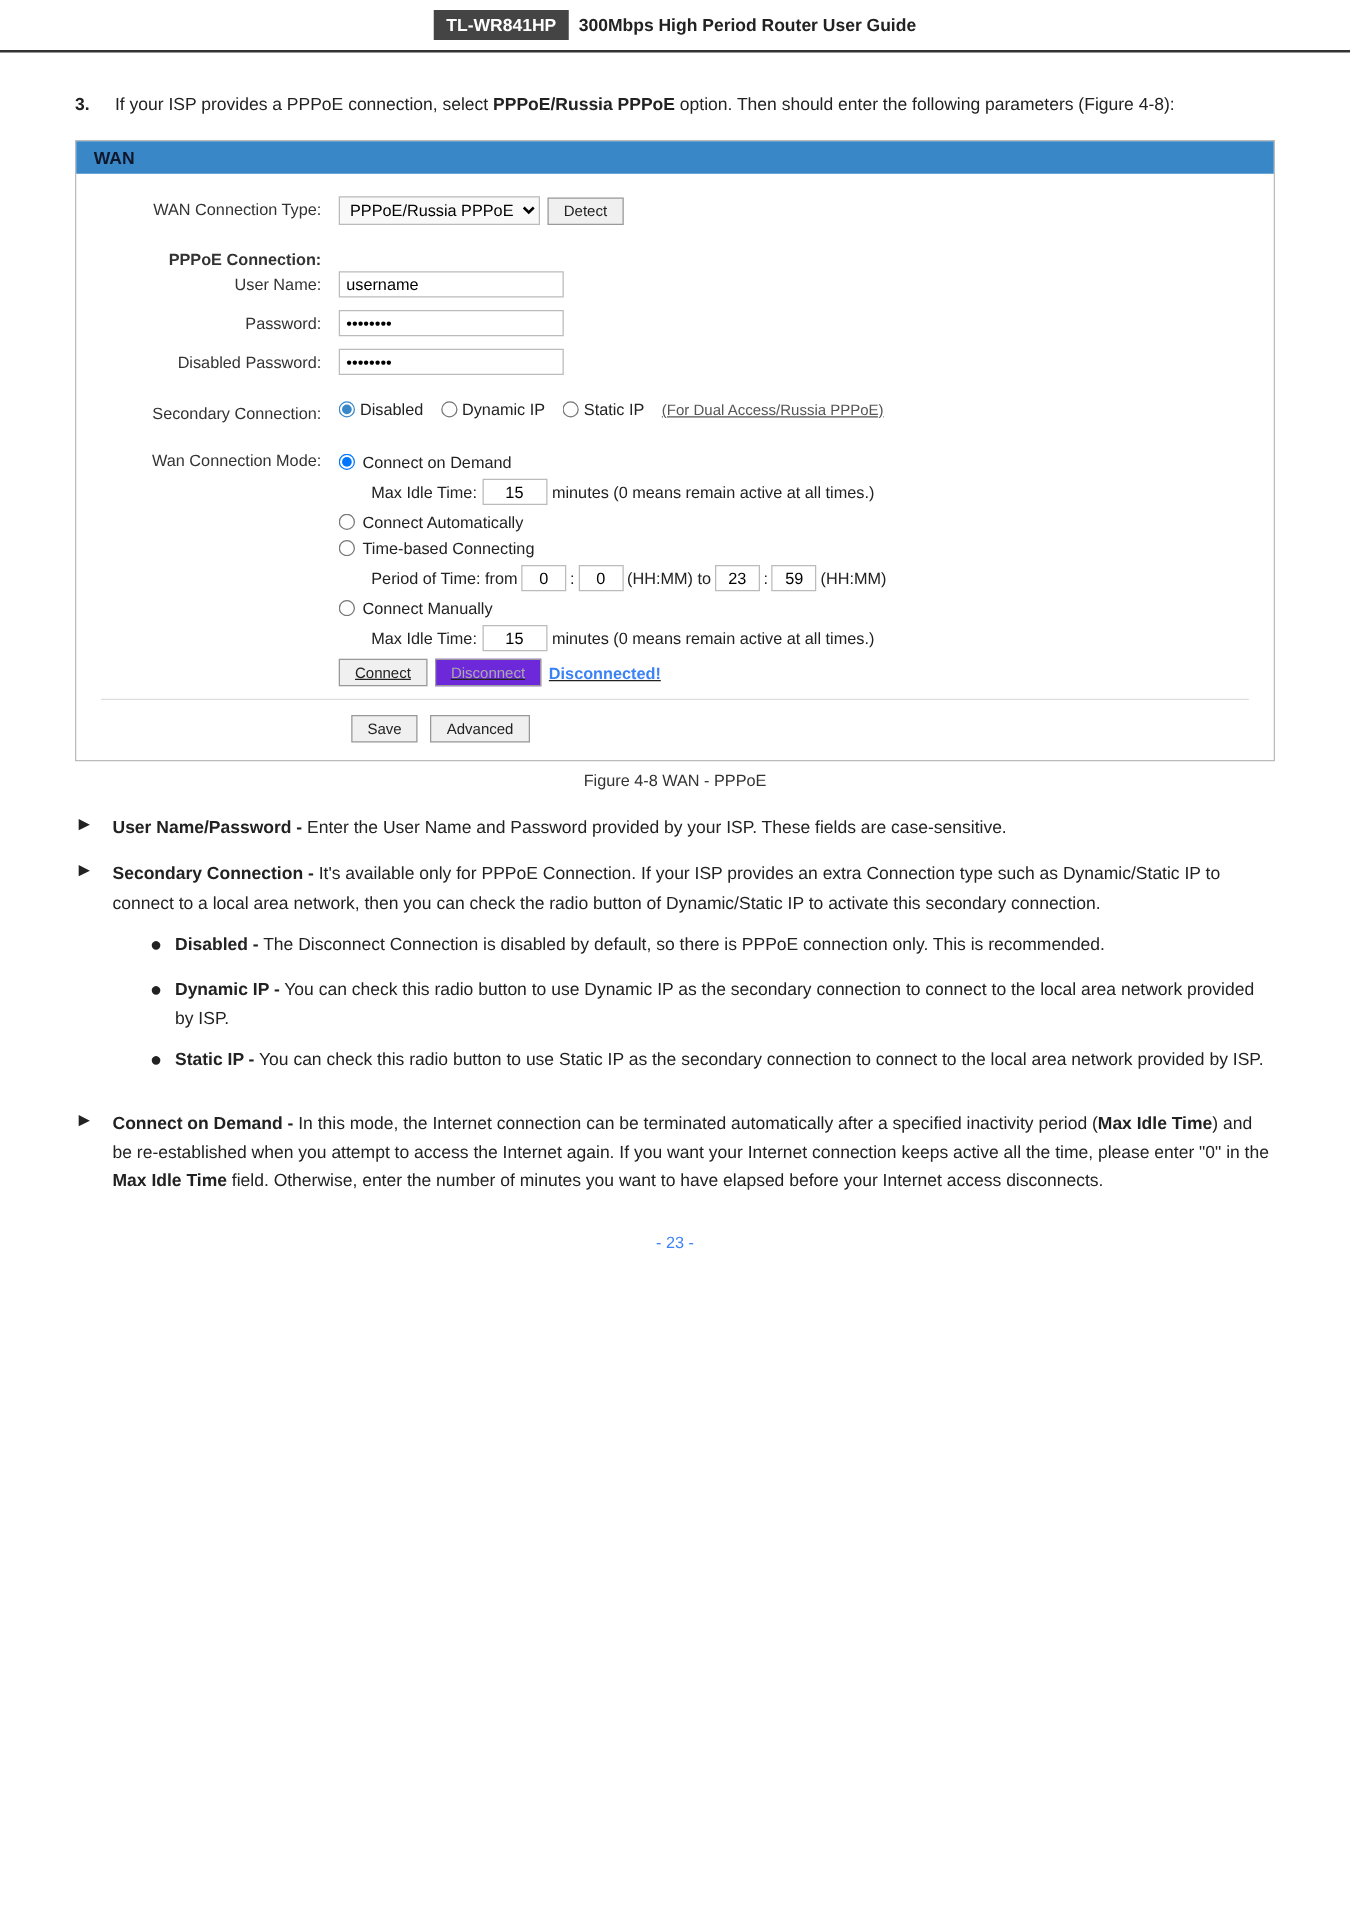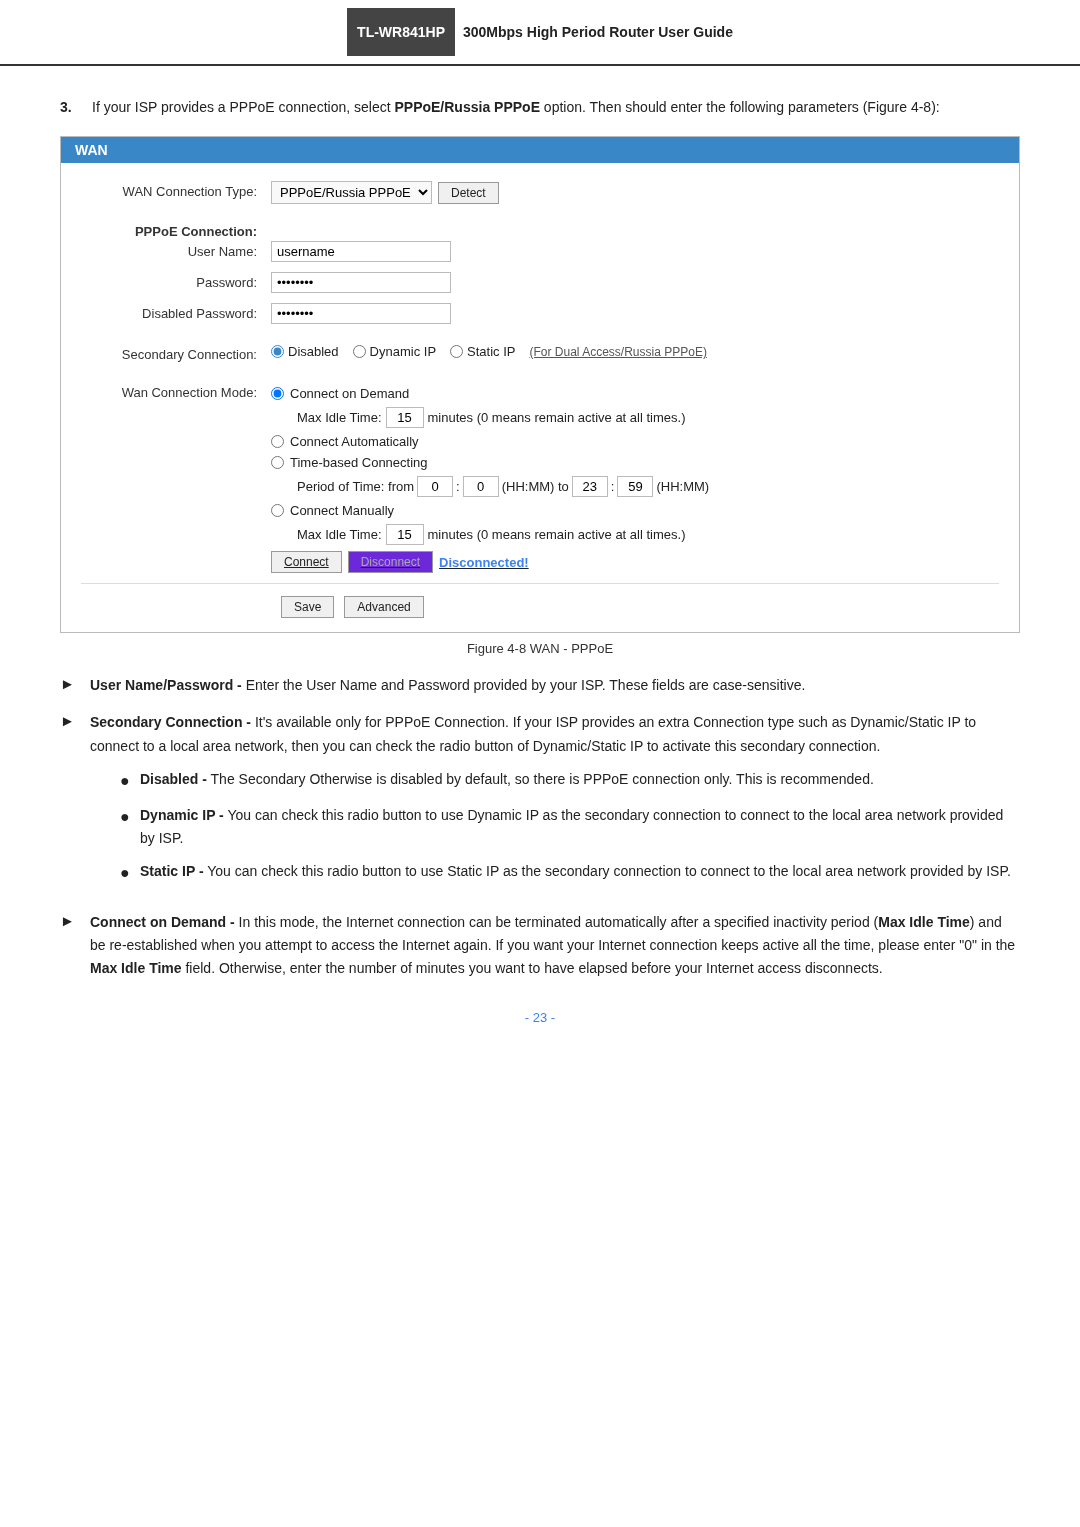--- a/index.html
+++ b/index.html
@@ -20,21 +20,21 @@
       align-items: center;
       border-bottom: 2px solid #333;
       padding: 8px 60px;
       margin-bottom: 20px;
     }
     .header-model {
       background: #444;
       color: #fff;
       font-weight: bold;
       font-size: 14px;
-      padding: 16px 10px;
+      padding: 4px 10px;
       margin-right: 8px;
     }
     .header-title {
       font-size: 14px;
       font-weight: bold;
       color: #222;
     }
 
     
     .main-content {
@@ -57,21 +57,21 @@
     }
 
     
     .wan-box {
       border: 1px solid #bbb;
       margin: 18px 0 8px 0;
       background: #fff;
     }
     .wan-title-bar {
       background: #3a87c8;
-      color: #ffffff;
+      color: #0f172a;
       font-weight: bold;
       font-size: 14px;
       padding: 5px 14px;
     }
     .wan-body {
       padding: 18px 20px 14px 20px;
     }
     .wan-row {
       display: flex;
       align-items: flex-start;
@@ -147,21 +147,21 @@
     }
     .wan-mode-sub {
       margin-left: 26px;
       display: flex;
       align-items: center;
       gap: 4px;
       font-size: 13px;
       margin-bottom: 6px;
     }
     .wan-mode-sub input[type="text"] {
-      width: 38px;
+      width: 52px;
       font-size: 13px;
       padding: 2px 4px;
       border: 1px solid #bbb;
       text-align: center;
     }
     .wan-save-row {
       display: flex;
       justify-content: flex-start;
       align-items: center;
       gap: 10px;
@@ -408,21 +408,21 @@
     <span class="bullet-content">
       <strong>Secondary Connection -</strong>
       <span> It's available only for PPPoE Connection. If your ISP provides an extra Connection type such as Dynamic/Static IP to connect to a local area network, then you can check the radio button of Dynamic/Static IP to activate this secondary connection.</span>
 
       
       <div class="sub-bullet-section">
         <div class="sub-bullet-item">
           <span class="sub-bullet-dot">●</span>
           <span class="sub-bullet-content">
             <strong>Disabled -</strong>
-            <span> The Secondary Otherwise is disabled by default, so there is PPPoE connection only. This is recommended.</span>
+            <span> The Disconnect Connection is disabled by default, so there is PPPoE connection only. This is recommended.</span>
           </span>
         </div>
         <div class="sub-bullet-item">
           <span class="sub-bullet-dot">●</span>
           <span class="sub-bullet-content">
             <strong>Dynamic IP -</strong>
             <span> You can check this radio button to use Dynamic IP as the secondary connection to connect to the local area network provided by ISP.</span>
           </span>
         </div>
         <div class="sub-bullet-item">

